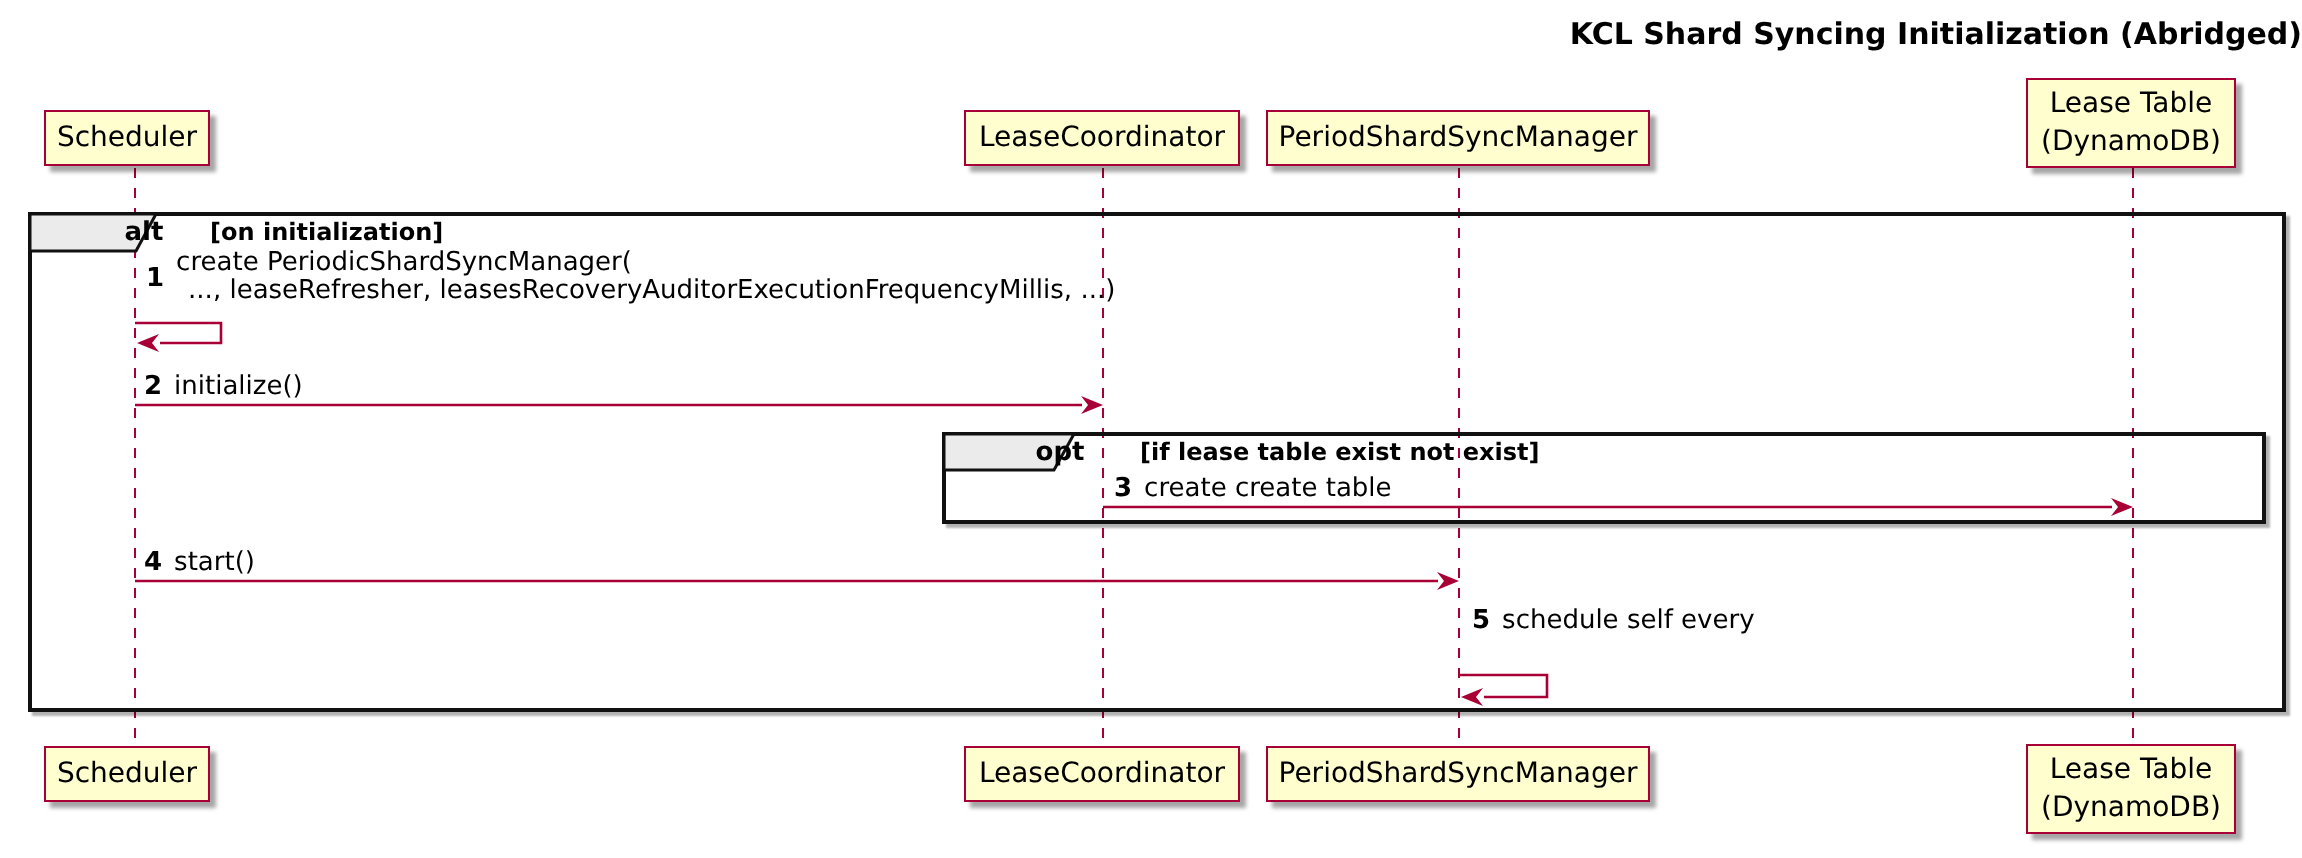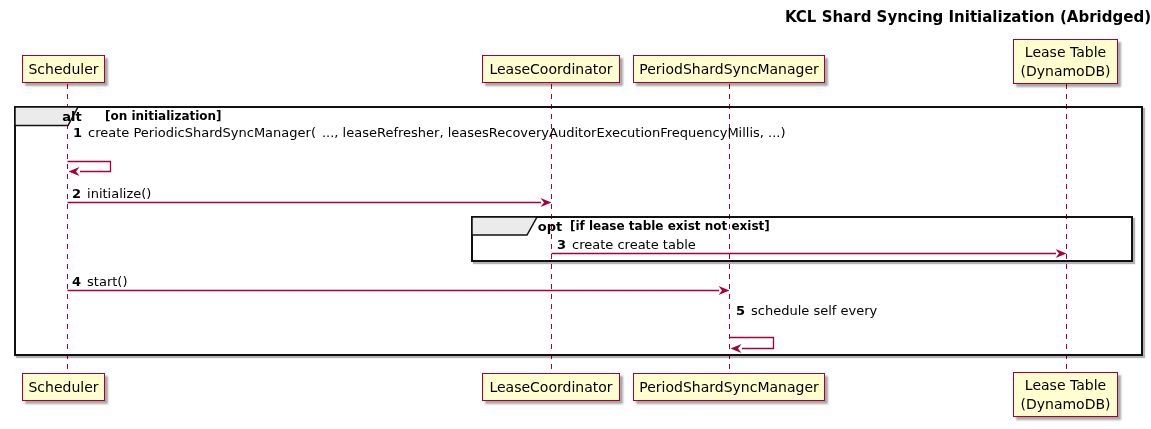--- a/index.html
+++ b/index.html
@@ -24,21 +24,21 @@
   .op-label{
     position:absolute;font-size:13px;font-weight:bold;text-align:center;
   }
   .cond-label{
     position:absolute;font-size:12px;font-weight:bold;white-space:nowrap;margin-left:14px;
   }
   .msg{
     position:absolute;display:flex;gap:6px;font-size:13px;white-space:nowrap;align-items:center;
   }
   .msg .num{font-weight:bold;}
-  .msg .lines{display:flex;flex-direction:row;line-height:14px;}
+  .msg .lines{display:flex;flex-direction:column;line-height:14px;}
   .msg .l2{padding-left:6px;}
   svg.overlay{position:absolute;left:0;top:0;}
   .z1{z-index:1}.z2{z-index:2}.z3{z-index:3}.z4{z-index:4}
 </style>
 </head>
 <body>
 
 <div id="canvas">
 
   <div class="title">KCL Shard Syncing Initialization (Abridged)</div>
@@ -97,21 +97,21 @@
   <div class="participant z4" style="left:633px;top:373px;width:192px;height:28px;">
     <span>PeriodShardSyncManager</span>
   </div>
   <div class="participant z4" style="left:1013px;top:372px;width:105px;height:45px;">
     <span>Lease Table</span>
     <span>(DynamoDB)</span>
   </div>
 
   <div class="op-label z4" style="left:15px;top:109px;width:50px;padding-left:32px;">alt</div>
   <div class="cond-label z4" style="left:91px;top:109px;">[on initialization]</div>
-  <div class="op-label z4" style="left:476px;top:219px;width:52px;padding-left:48px;">opt</div>
+  <div class="op-label z4" style="left:456px;top:219px;width:52px;padding-left:48px;">opt</div>
   <div class="cond-label z4" style="left:556px;top:219px;">[if lease table exist not exist]</div>
 
   <div class="msg z4" style="left:73px;top:125px;">
     <span class="num">1</span>
     <span class="lines">
       <span class="l1">create PeriodicShardSyncManager(</span>
       <span class="l2">..., leaseRefresher, leasesRecoveryAuditorExecutionFrequencyMillis, ...)</span>
     </span>
   </div>
 

